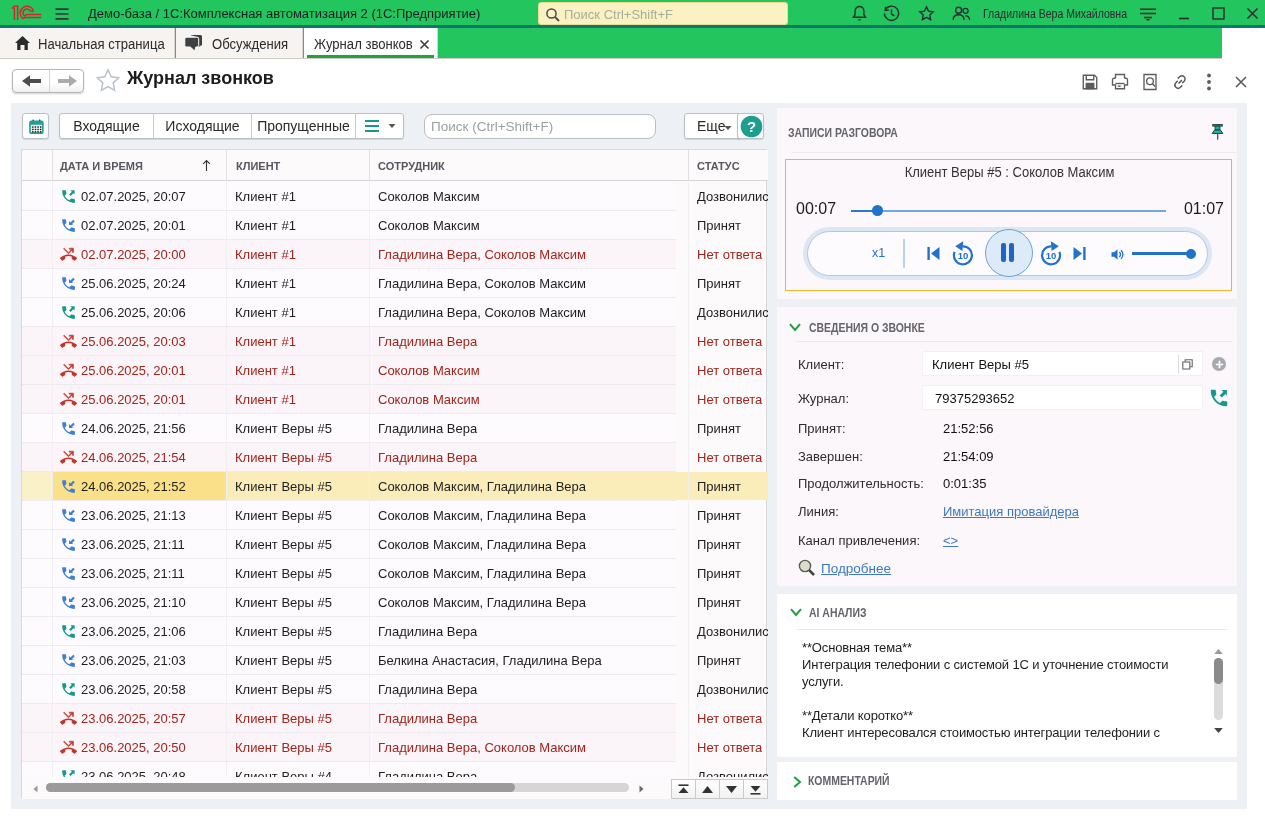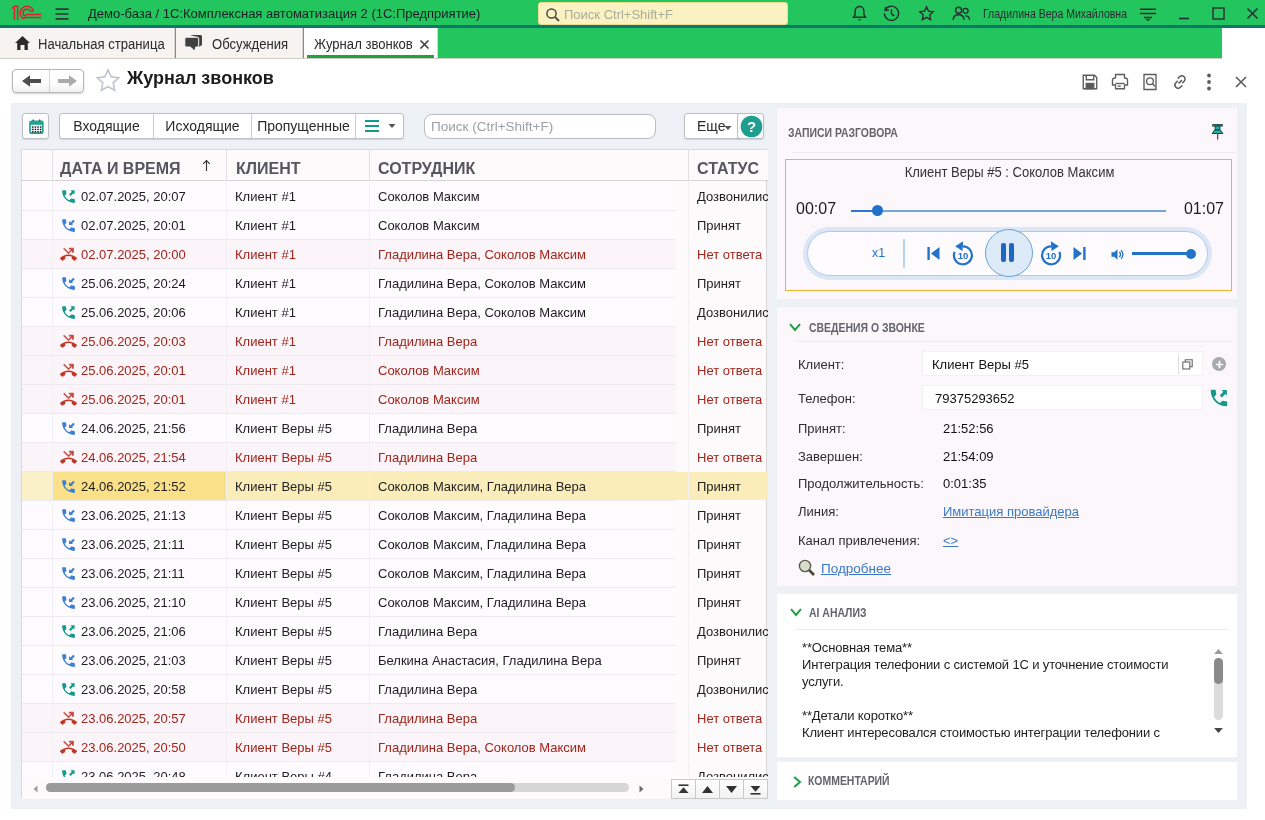--- a/index.html
+++ b/index.html
@@ -42,21 +42,21 @@
   display:flex; align-items:center; justify-content:center; }
 #search2 { position:absolute; left:424px; top:11px; width:232px; height:25px;
   background:#fff; border:1px solid #B9BDC2; border-radius:8px; }
 #search2 .ph { position:absolute; left:6px; top:4px; font-size:13.5px; color:#9AA0A6; }
 
 #tablepanel { position:absolute; left:21px; top:46px; width:746px; height:649px;
   background:#FDFAFC; border:1px solid #D9D9D9; }
 #thead { position:absolute; left:0; top:0; width:746px; height:31px;
   border-bottom:1px solid #D5D5D5; background:#FDFAFC; }
 .th { position:absolute; top:0; height:31px; border-right:1px solid #E2DFE2;
-  font-size:16px; font-weight:bold; color:#55565E; }
+  font-size:11px; font-weight:bold; color:#55565E; }
 .th span { position:absolute; top:10px; }
 #tbody { position:absolute; left:0; top:32px; width:746px; height:595px; overflow:hidden; }
 .row { position:relative; width:654px; height:29px; border-bottom:1px solid #EFEAEE; background:#FDFBFD; }
 .cell { position:absolute; top:0; height:28px; overflow:hidden; white-space:nowrap;
   font-size:13px; color:#1e1e1e; border-right:1px solid #F2EFF2; }
 .cell span { position:absolute; top:7px; }
 .c0 { left:0; width:31px; }
 .c1 { left:31px; width:174px; }
 .c2 { left:205px; width:143px; }
 .c3 { left:348px; width:319px; }
@@ -359,21 +359,21 @@
       <svg style="position:absolute;right:9px;top:7px" width="11" height="11" viewBox="0 0 11 11">
         <rect x="0.8" y="3" width="7" height="7" fill="none" stroke="#666" stroke-width="1.1"></rect>
         <path d="M3.2 3 V0.8 H10.2 V7.8 H7.9" fill="none" stroke="#666" stroke-width="1.1"></path>
       </svg>
     </div>
     <div style="position:absolute;left:435px;top:50px;width:14px;height:14px;border-radius:50%;background:#A6AAAE;">
       <svg style="position:absolute;left:2.5px;top:2.5px" width="9" height="9" viewBox="0 0 9 9">
           <path d="M4.5 0.8 V8.2 M0.8 4.5 H8.2" stroke="#fff" stroke-width="1.7"></path>
         </svg>
     </div>
-    <div class="flabel" style="top:84px;">Телефон:</div>
+    <div class="flabel" style="top:84px;">Журнал:</div>
     <div class="field" style="left:145px;top:78px;width:281px;height:25px;">
       <span style="position:absolute;left:12px;top:5px;">79375293652</span>
     </div>
     <svg style="position:absolute;left:431px;top:80px" width="22" height="22" viewBox="0 0 24 24">
         <use href="#ic-out"></use>
       </svg>
     <div class="flabel" style="top:114px;">Принят:</div>
     <div class="fval" style="top:114px;">21:52:56</div>
     <div class="flabel" style="top:142px;">Завершен:</div>
     <div class="fval" style="top:142px;">21:54:09</div>

